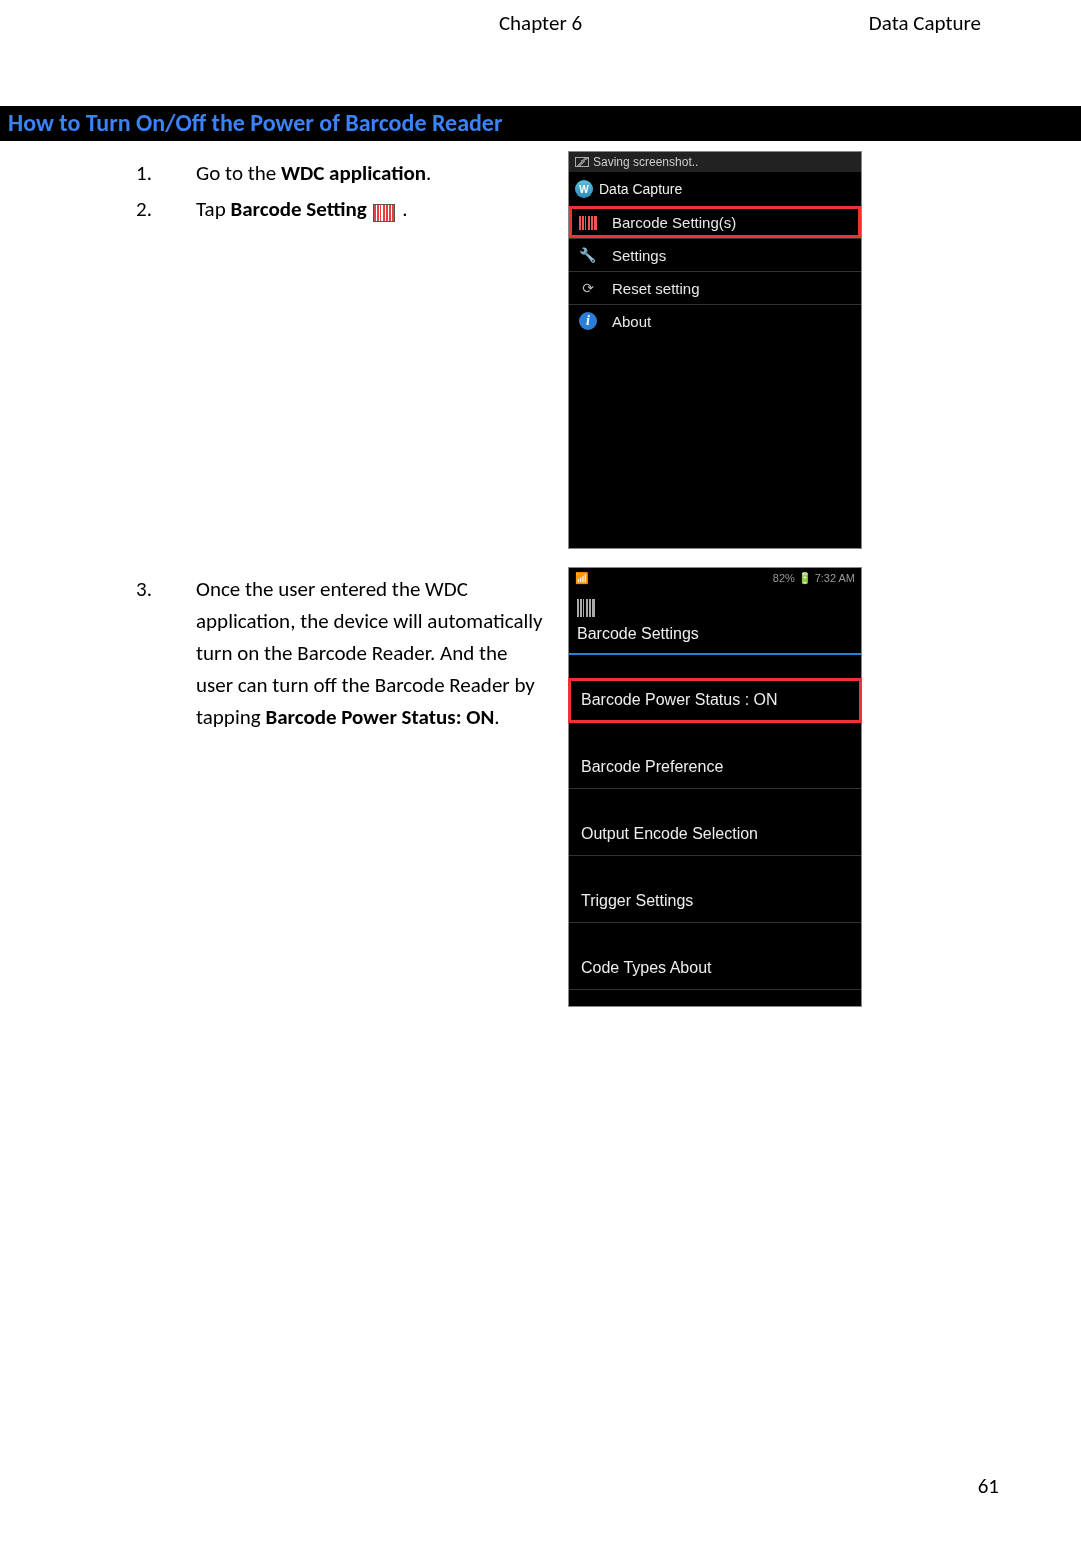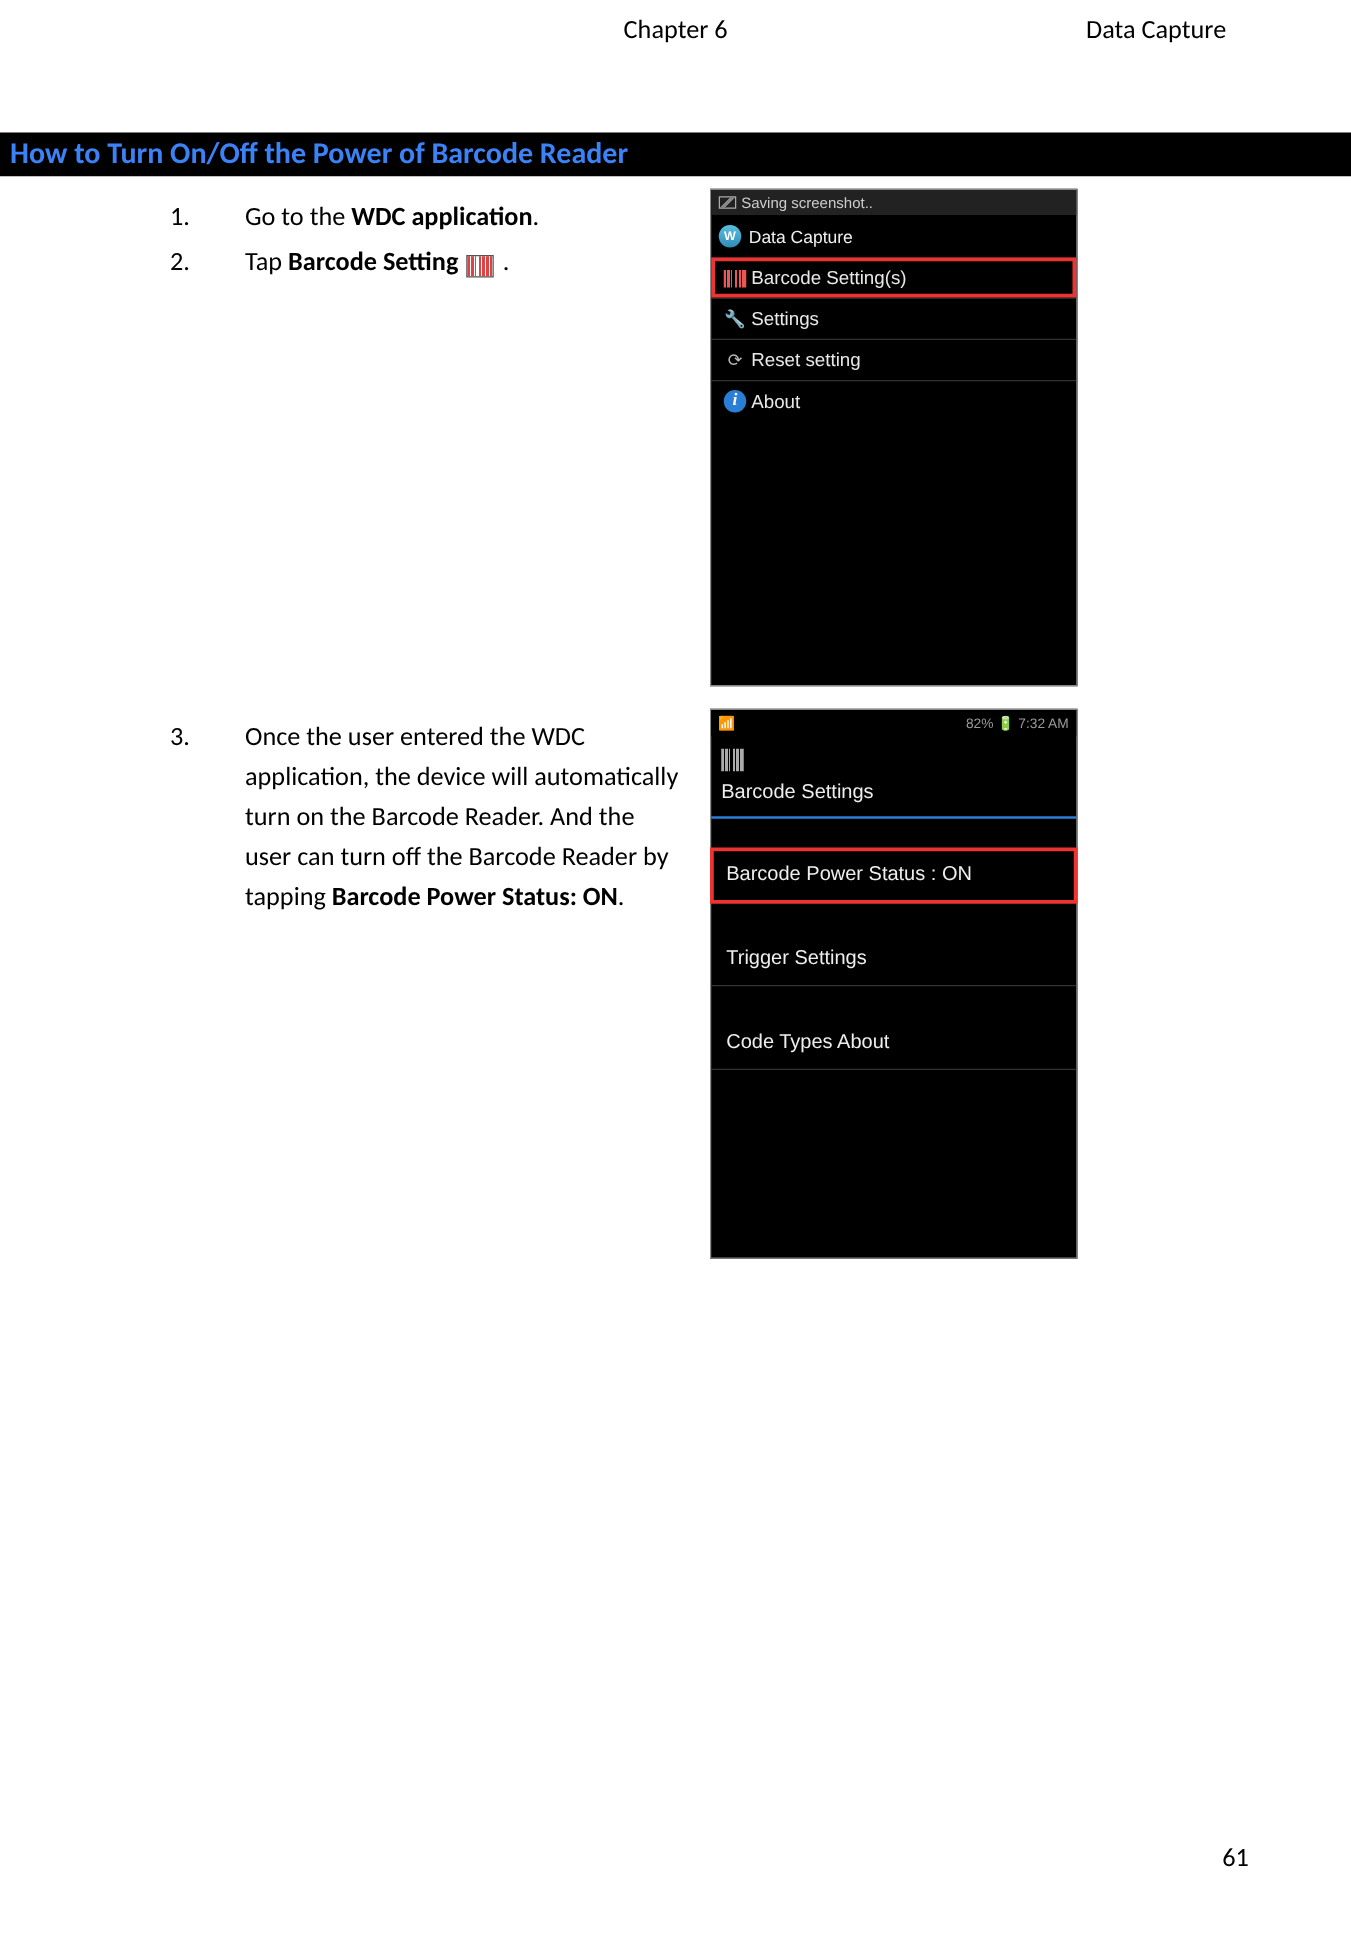--- a/index.html
+++ b/index.html
@@ -85,21 +85,21 @@
   .wdc-icon {
     width: 18px; height: 18px;
     background: linear-gradient(#5bc0de,#2f8bb8);
     border-radius: 50%;
     display: flex; align-items: center; justify-content: center;
     font-size: 10px; color: #fff; font-weight: bold;
   }
   .menu-item {
     display: flex;
     align-items: center;
-    gap: 4px;
+    gap: 15px;
     padding: 7px 10px;
     font-size: 15px;
     color: #e8e8e8;
     border-top: 1px solid #333;
   }
   .menu-item.hl {
     outline: 3px solid #e33;
     outline-offset: -3px;
   }
   .barcode-mini-icon {
@@ -242,19 +242,21 @@
         <span style="float:left;">📶</span>
         <span>82%</span>
         <span>🔋</span>
         <span>7:32 AM</span>
       </div>
       <div class="title-row">
         <span class="barcode-mini-icon grey"></span>
         <span>Barcode Settings</span>
       </div>
       <div class="list-item hl">Barcode Power Status : ON</div>
+      <div class="list-item">Barcode Preference</div>
+      <div class="list-item">Output Encode Selection</div>
       <div class="list-item">Trigger Settings</div>
       <div class="list-item">Code Types About</div>
     </div>
   </div>
 
   <div class="page-number">61</div>
 </div>
 
 </body></html>

